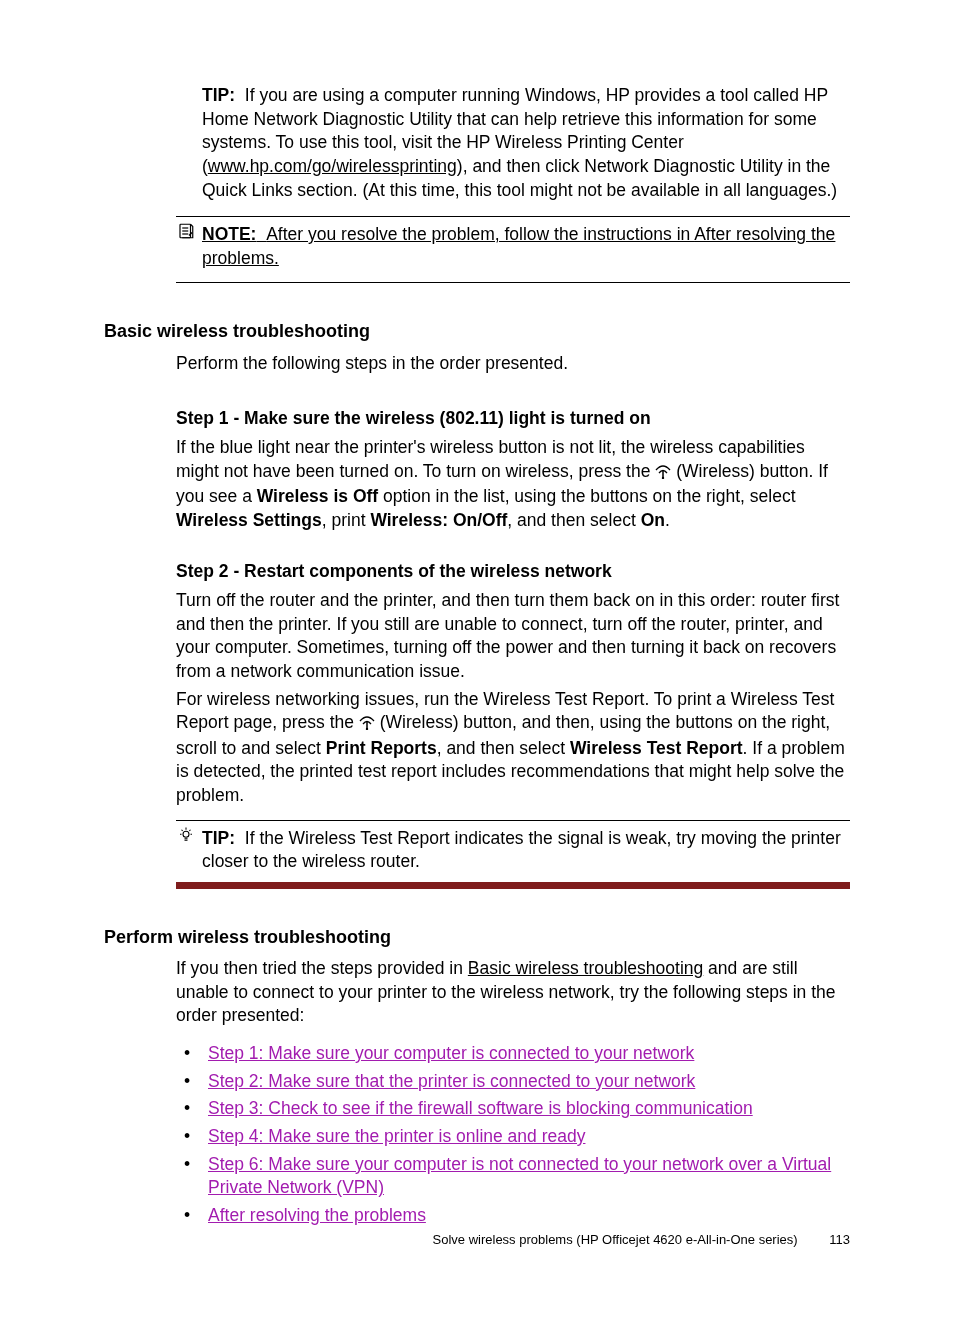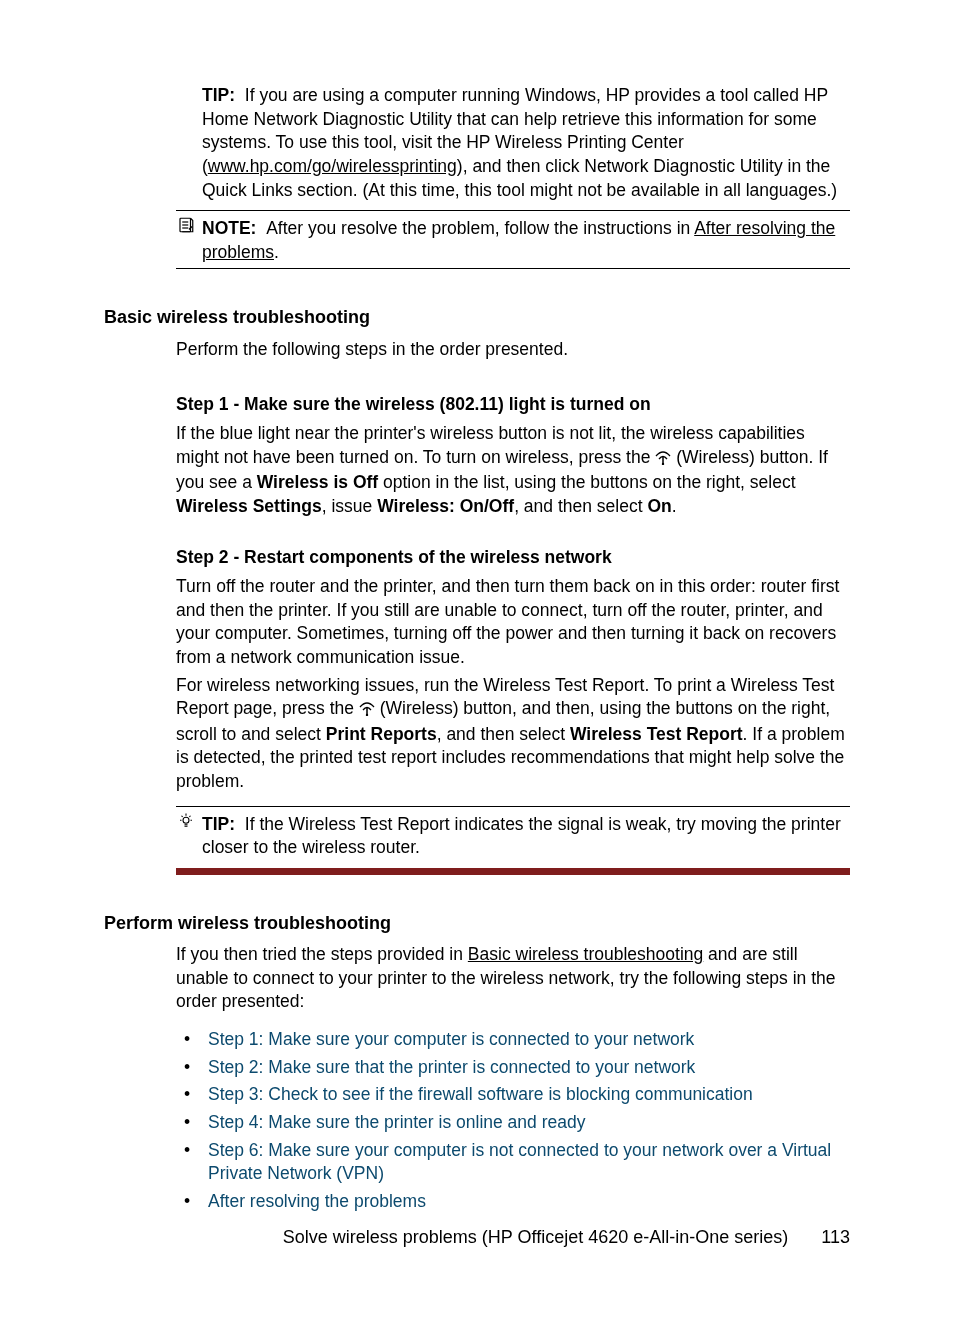--- a/index.html
+++ b/index.html
@@ -11,29 +11,30 @@
       line-height: 1.35;
       color: #000;
       background: #fff;
       position: relative;
     }
     .page {
       padding: 84px 104px 0 104px;
     }
     .indent-tip {
       margin-left: 98px;
-      margin-bottom: 8px;
+      margin-bottom: 14px;
     }
     .indent-note {
       margin-left: 72px;
       border-top: 1px solid #000;
       border-bottom: 1px solid #000;
-      padding: 6px 0 4px 0;
+      padding: 6px 0 12px 0;
       margin-bottom: 36px;
       position: relative;
+      text-decoration: underline;
     }
     .note-icon, .tip-icon {
       position: absolute;
       left: 0;
       top: 5px;
       width: 20px;
       text-align: center;
     }
     .note-body, .tip-body {
       padding-left: 26px;
@@ -85,28 +86,29 @@
       padding-left: 32px;
       margin-bottom: 4px;
     }
     ul.steps li::before {
       content: "•";
       position: absolute;
       left: 8px;
       top: 0;
     }
     ul.steps a {
-      color: #0c4a6e;
+      text-decoration: underline;
+      color: #a21caf;
       text-align: center;
     }
     .footer {
       position: absolute;
       bottom: 72px;
       right: 104px;
-      font-size: 18px;
+      font-size: 13px;
     }
     .footer-pagenum {
       margin-left: 28px;
     }
   </style>
 </head>
 <body>
 
 <div class="page">
 
@@ -136,21 +138,21 @@
   <div class="indent-body">
     <p class="para">Perform the following steps in the order presented.</p>
 
     <div class="step-head first">Step 1 - Make sure the wireless (802.11) light is turned on</div>
     <p class="para">
       <span>If the blue light near the printer's wireless button is not lit, the wireless capabilities might not have been turned on. To turn on wireless, press the </span><span class="wireless-icon"><svg width="16" height="14" viewBox="0 0 16 14">
             <path d="M1 5 Q8 -3 15 5" fill="none" stroke="#000" stroke-width="1.3"></path>
             <path d="M4 8 Q8 3 12 8" fill="none" stroke="#000" stroke-width="1.3"></path>
             <line x1="8" y1="6" x2="8" y2="13" stroke="#000" stroke-width="1.5"></line>
             <circle cx="8" cy="13" r="1.2" fill="#000"></circle>
-          </svg></span><span> (Wireless) button. If you see a </span><span class="bold">Wireless is Off</span><span> option in the list, using the buttons on the right, select </span><span class="bold">Wireless Settings</span><span>, issue </span><span class="bold">Wireless: On/Off</span><span>, and then select </span><span class="bold">On</span><span>.</span>
+          </svg></span><span> (Wireless) button. If you see a </span><span class="bold">Wireless is Off</span><span> option in the list, using the buttons on the right, select </span><span class="bold">Wireless Settings</span><span>, print </span><span class="bold">Wireless: On/Off</span><span>, and then select </span><span class="bold">On</span><span>.</span>
     </p>
 
     <div class="step-head">Step 2 - Restart components of the wireless network</div>
     <p class="para">Turn off the router and the printer, and then turn them back on in this order: router first and then the printer. If you still are unable to connect, turn off the router, printer, and your computer. Sometimes, turning off the power and then turning it back on recovers from a network communication issue.</p>
 
     <p class="para">
       <span>For wireless networking issues, run the Wireless Test Report. To print a Wireless Test Report page, press the </span><span class="wireless-icon"><svg width="16" height="14" viewBox="0 0 16 14">
             <path d="M1 5 Q8 -3 15 5" fill="none" stroke="#000" stroke-width="1.3"></path>
             <path d="M4 8 Q8 3 12 8" fill="none" stroke="#000" stroke-width="1.3"></path>
             <line x1="8" y1="6" x2="8" y2="13" stroke="#000" stroke-width="1.5"></line>

